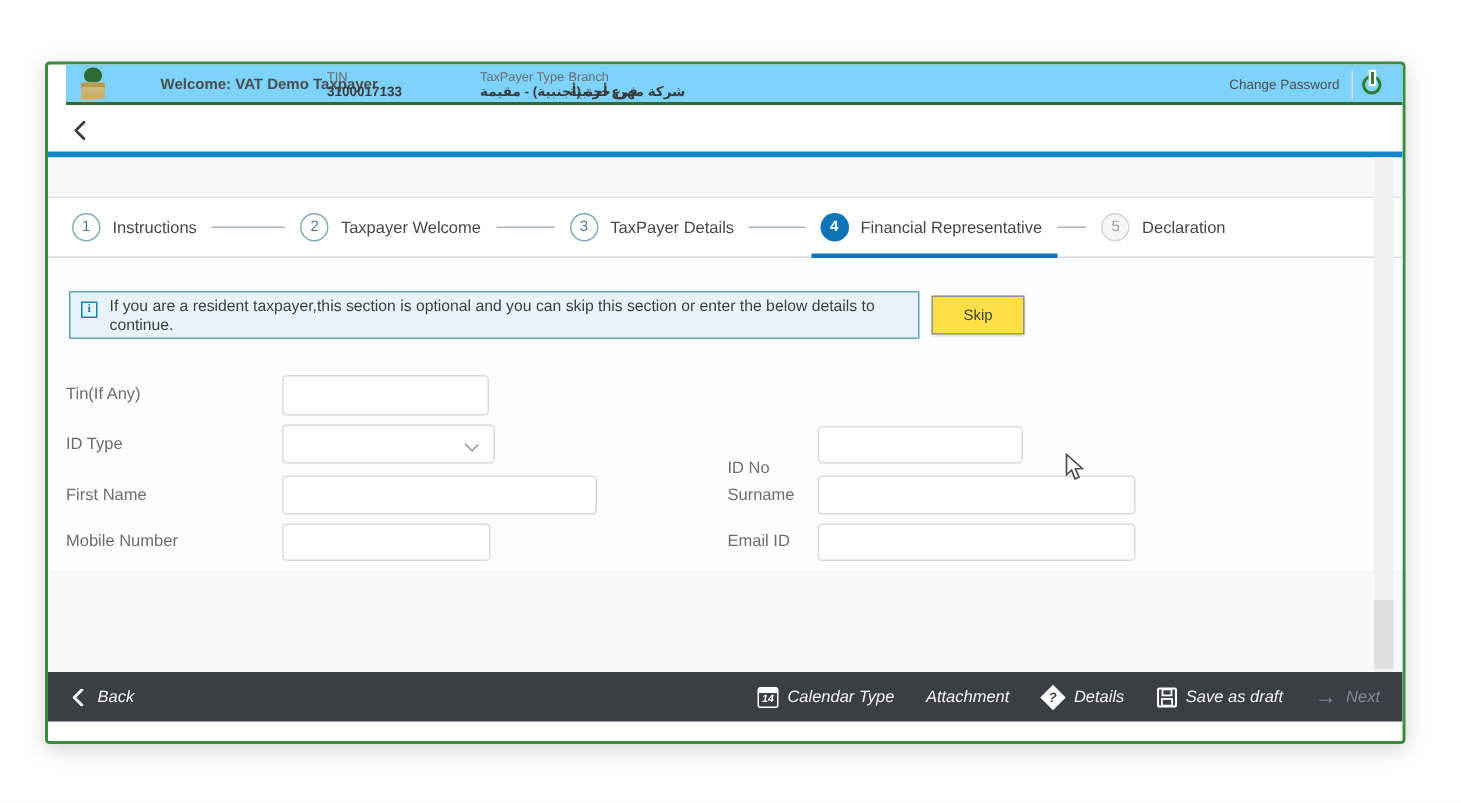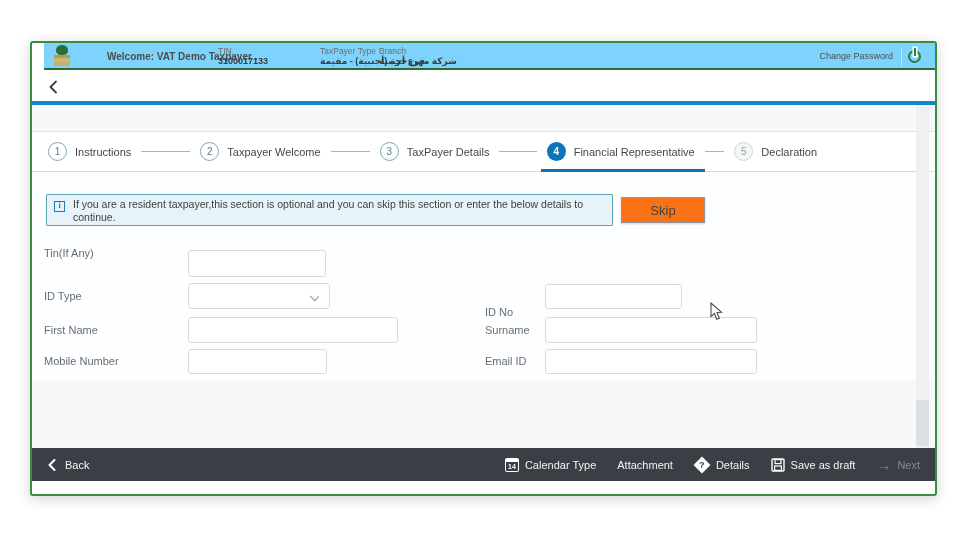--- a/index.html
+++ b/index.html
@@ -53,42 +53,42 @@
   .c1{flex:1.25;} .c2{flex:1.0;} .c3{flex:0.95;} .c4{flex:0.5;}
   .wspacer { width:118px; flex:none; }
 
   
   .notice { position:absolute; left:14px; top:89px; width:567px; height:32px; background:#e8f3f9;
     border:1px solid #5da4b4; border-radius:1px; padding:3px 6px 3px 26px;
     font-size:10.5px; color:#3a3f42; line-height:1.28; }
   .info-ic { position:absolute; left:7px; top:6px; width:11px; height:11px; border:1px solid #1d7fb5;
     color:#1d7fb5; font-size:8px; font-weight:bold; display:flex; align-items:center; justify-content:center;
     font-family:"Liberation Serif",serif; }
-  .skipbtn { position:absolute; left:589px; top:92px; width:84px; height:26px; background:#f97316;
-    border:1px solid #8f9598; box-shadow:0 1px 2px rgba(0,0,0,.18); font-size:13px; color:#3f4346;
+  .skipbtn { position:absolute; left:589px; top:92px; width:62px; height:26px; background:#fde047;
+    border:1px solid #8f9598; box-shadow:0 1px 2px rgba(0,0,0,.18); font-size:10px; color:#3f4346;
     display:flex; align-items:center; justify-content:center; cursor:pointer; }
 
   
   .flabel { position:absolute; font-size:11px; color:#686d71; white-space:nowrap; }
   .finput { position:absolute; border:1px solid #d8dbdd; border-radius:3px; background:#fff;
     font-size:11px; color:#333; padding:0 6px; outline:none; }
   .fselect { position:absolute; border:1px solid #d8dbdd; border-radius:3px; background:#fff; cursor:pointer; }
   .fselect .chev { position:absolute; right:11px; top:9px; width:7px; height:7px;
     border-right:1.5px solid #8a9095; border-bottom:1.5px solid #8a9095; transform:rotate(45deg) scaleY(0.9); }
 
   
   .sbar { position:absolute; right:6px; top:0; width:13px; height:343px; background:#eef0f2; }
   .sthumb { position:absolute; left:0; top:295px; width:13px; height:46px; background:#dde0e3; }
 
   
   .cursor { position:absolute; left:678px; top:197px; width:13px; height:19px; pointer-events:none; }
 
   
   .footer { position:absolute; left:0; top:405px; right:0; height:33px; background:#3a3f45;
-    display:flex; align-items:center; padding:16px 15px; color:#f2f3f4; font-size:11px; }
+    display:flex; align-items:center; padding:16px 15px; color:#f2f3f4; font-size:11px;font-style:italic; }
   .fback { display:flex; align-items:center; gap:8px; cursor:pointer; }
   .fright { margin-left:auto; display:flex; align-items:center; gap:21px; }
   .fitem { display:flex; align-items:center; gap:6px; cursor:pointer; white-space:nowrap; }
   .fitem.disabled { color:#828a92; cursor:default; }
 
   .cal-ic { width:14px; height:14px; border:1px solid #fff; border-top:4px solid #fff; border-radius:2px;
     font-size:7px; font-weight:bold; color:#fff; display:flex; align-items:center; justify-content:center; }
   .val-ic { width:12px; height:12px; background:#fff; transform:rotate(45deg); margin:0 2px;
     display:flex; align-items:center; justify-content:center; }
   .val-ic span { transform:rotate(-45deg); font-size:9px; font-weight:bold; color:#3a3f45; }
@@ -161,21 +161,21 @@
       </div>
       <div class="wspacer"></div>
     </div>
 
     <div class="notice">
       <div class="info-ic">i</div>
       <div>If you are a resident taxpayer,this section is optional and you can skip this section or enter the below details to continue.</div>
     </div>
     <div class="skipbtn">Skip</div>
 
-    <div class="flabel" style="left:12px; top:135px; line-height:27px;">Tin(If Any)</div>
+    <div class="flabel" style="left:12px; top:145px; line-height:27px;">Tin(If Any)</div>
     <input class="finput" style="left: 156px; top: 145px; width: 138px; height: 27px;" value="">
 
     <div class="flabel" style="left:12px; top:178px; line-height:26px;">ID Type</div>
     <div class="fselect" style="left:156px; top:178px; width:142px; height:26px;">
       <div class="chev"></div>
     </div>
 
     <div class="flabel" style="left:453px; top:179px; line-height:25px;margin-top:16px;">ID No</div>
     <input class="finput" style="left: 513px; top: 179px; width: 137px; height: 25px;" value="">
 

